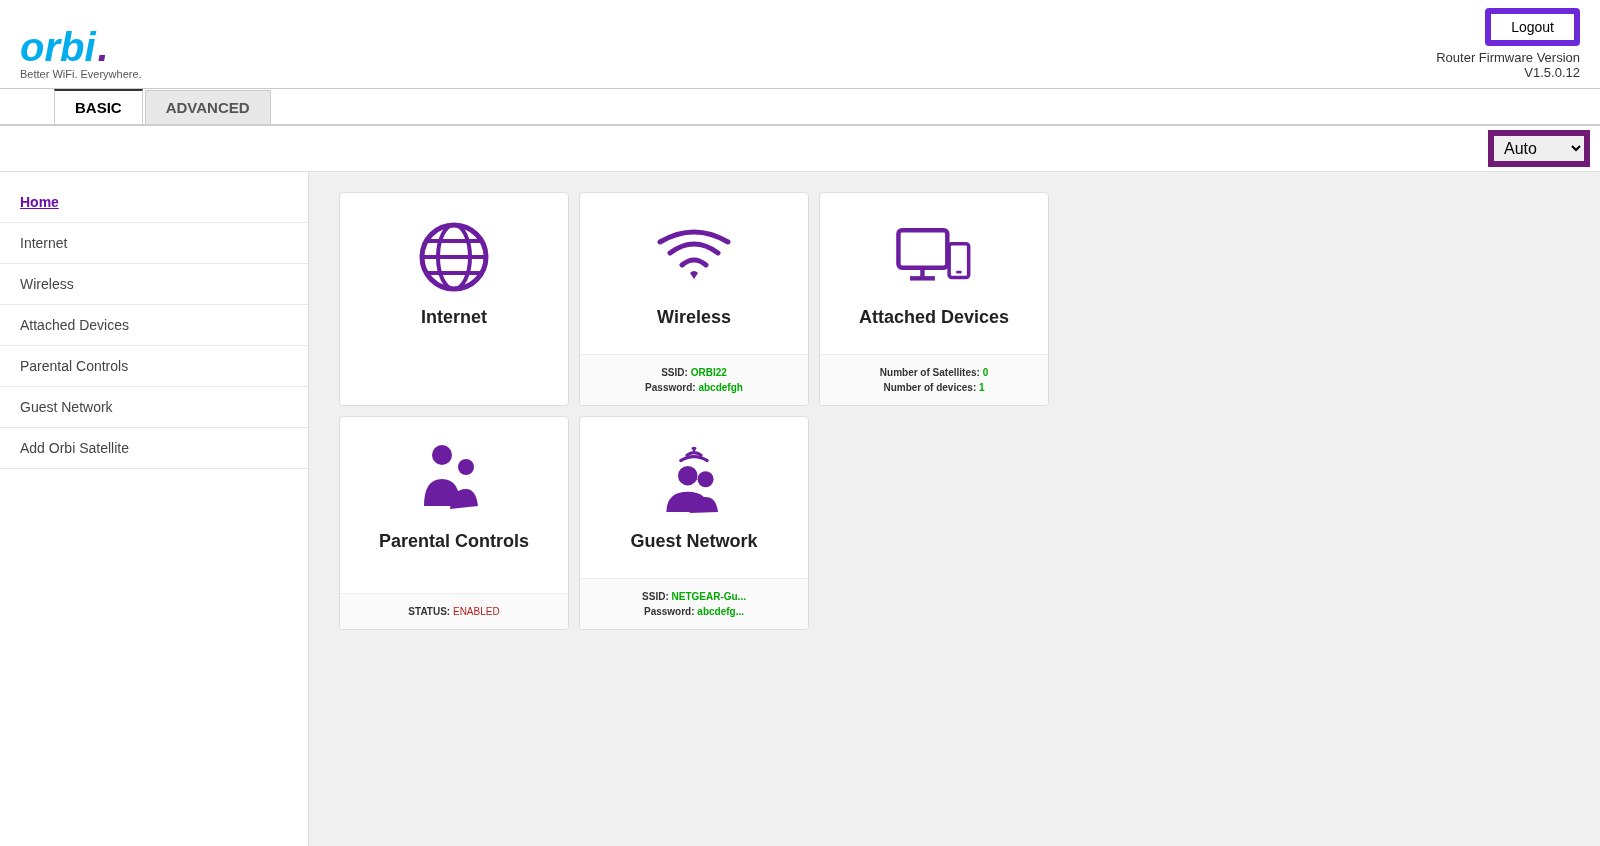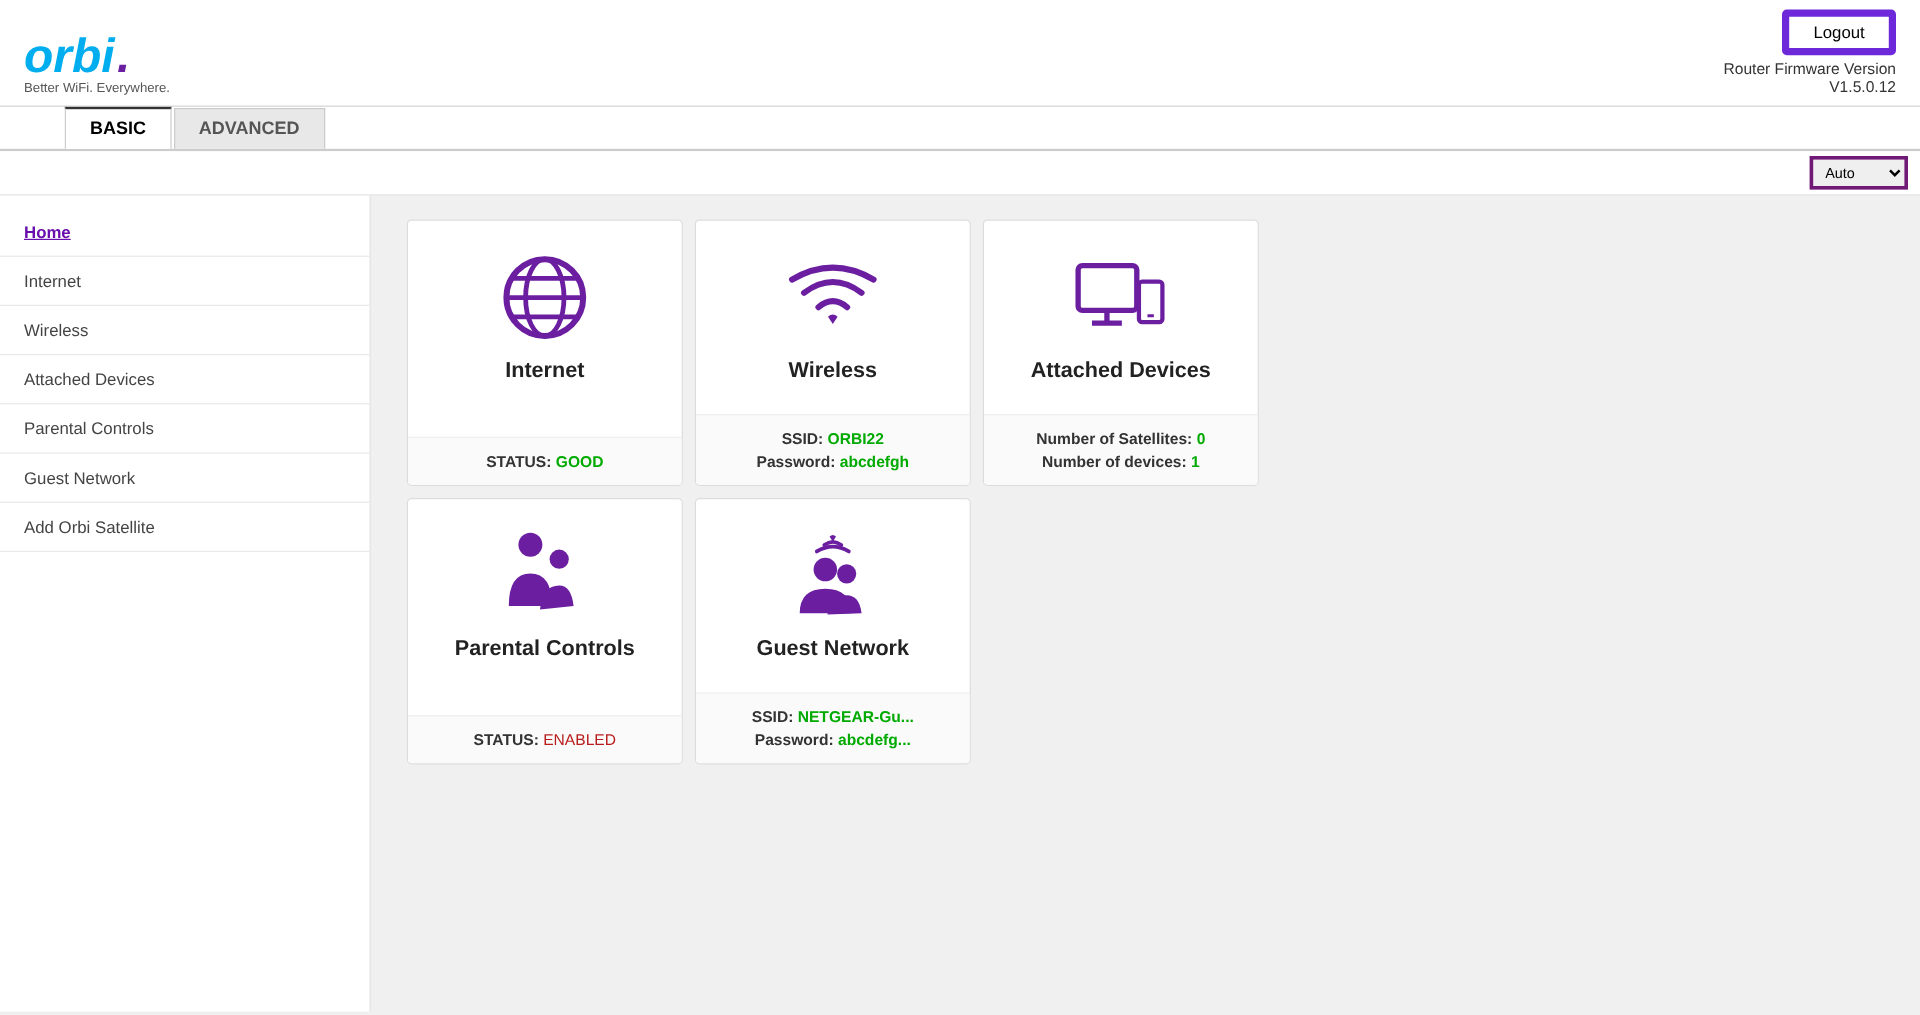--- a/index.html
+++ b/index.html
@@ -55,22 +55,22 @@
     
     .lang-select-wrap {
       display: flex;
       justify-content: flex-end;
       background: #fff;
       padding: 4px 10px;
       border-bottom: 1px solid #ddd;
     }
     .lang-select {
       padding: 3px 6px;
-      font-size: 12px;
-      border: 3px solid #701a75;
+      font-size: 16px;
+      border: 6px solid #701a75;
     }
 
     
     .main {
       display: flex;
       min-height: 680px;
     }
 
     
     .sidebar {
@@ -143,21 +143,21 @@
       margin-bottom: 16px;
     }
     .card-status-area {
       width: 100%;
       border-top: 1px solid #eee;
       padding: 12px 10px;
       text-align: center;
       background: #fafafa;
     }
     .status-line {
-      font-size: 13px;
+      font-size: 10px;
       font-weight: bold;
       color: #333;
       margin-bottom: 4px;
     }
     .status-line:last-child { margin-bottom: 0; }
     .status-good { color: #00aa00; font-weight: bold; }
     .status-enabled { color: #b91c1c; font-weight: normal; }
     .status-value { color: #00aa00; font-weight: bold; }
 
     
@@ -226,25 +226,20 @@
             <svg viewBox="0 0 80 80" width="80" height="80" fill="#6b1fa0">
               <circle cx="40" cy="40" r="32" fill="none" stroke="#6b1fa0" stroke-width="5"></circle>
               <ellipse cx="40" cy="40" rx="16" ry="32" fill="none" stroke="#6b1fa0" stroke-width="4"></ellipse>
               <line x1="8" y1="40" x2="72" y2="40" stroke="#6b1fa0" stroke-width="4"></line>
               <line x1="12" y1="24" x2="68" y2="24" stroke="#6b1fa0" stroke-width="4"></line>
               <line x1="12" y1="56" x2="68" y2="56" stroke="#6b1fa0" stroke-width="4"></line>
             </svg>
           </div>
           <div class="card-title">Internet</div>
         </div>
-        <div class="card-status-area">
-          <div class="status-line">
-            <span>STATUS: </span><span class="status-good">GOOD</span>
-          </div>
-        </div>
       </div>
 
       <div class="card">
         <div class="card-icon-area">
           <div class="card-icon">
             <svg viewBox="0 0 80 60" width="90" height="70" fill="#6b1fa0">
               <path d="M40 52 L44 46 Q40 42 36 46 Z" fill="#6b1fa0"></path>
               <path d="M28 38 Q40 28 52 38" fill="none" stroke="#6b1fa0" stroke-width="5" stroke-linecap="round"></path>
               <path d="M16 26 Q40 8 64 26" fill="none" stroke="#6b1fa0" stroke-width="5" stroke-linecap="round"></path>
               <path d="M6 15 Q40 -5 74 15" fill="none" stroke="#6b1fa0" stroke-width="5" stroke-linecap="round"></path>

